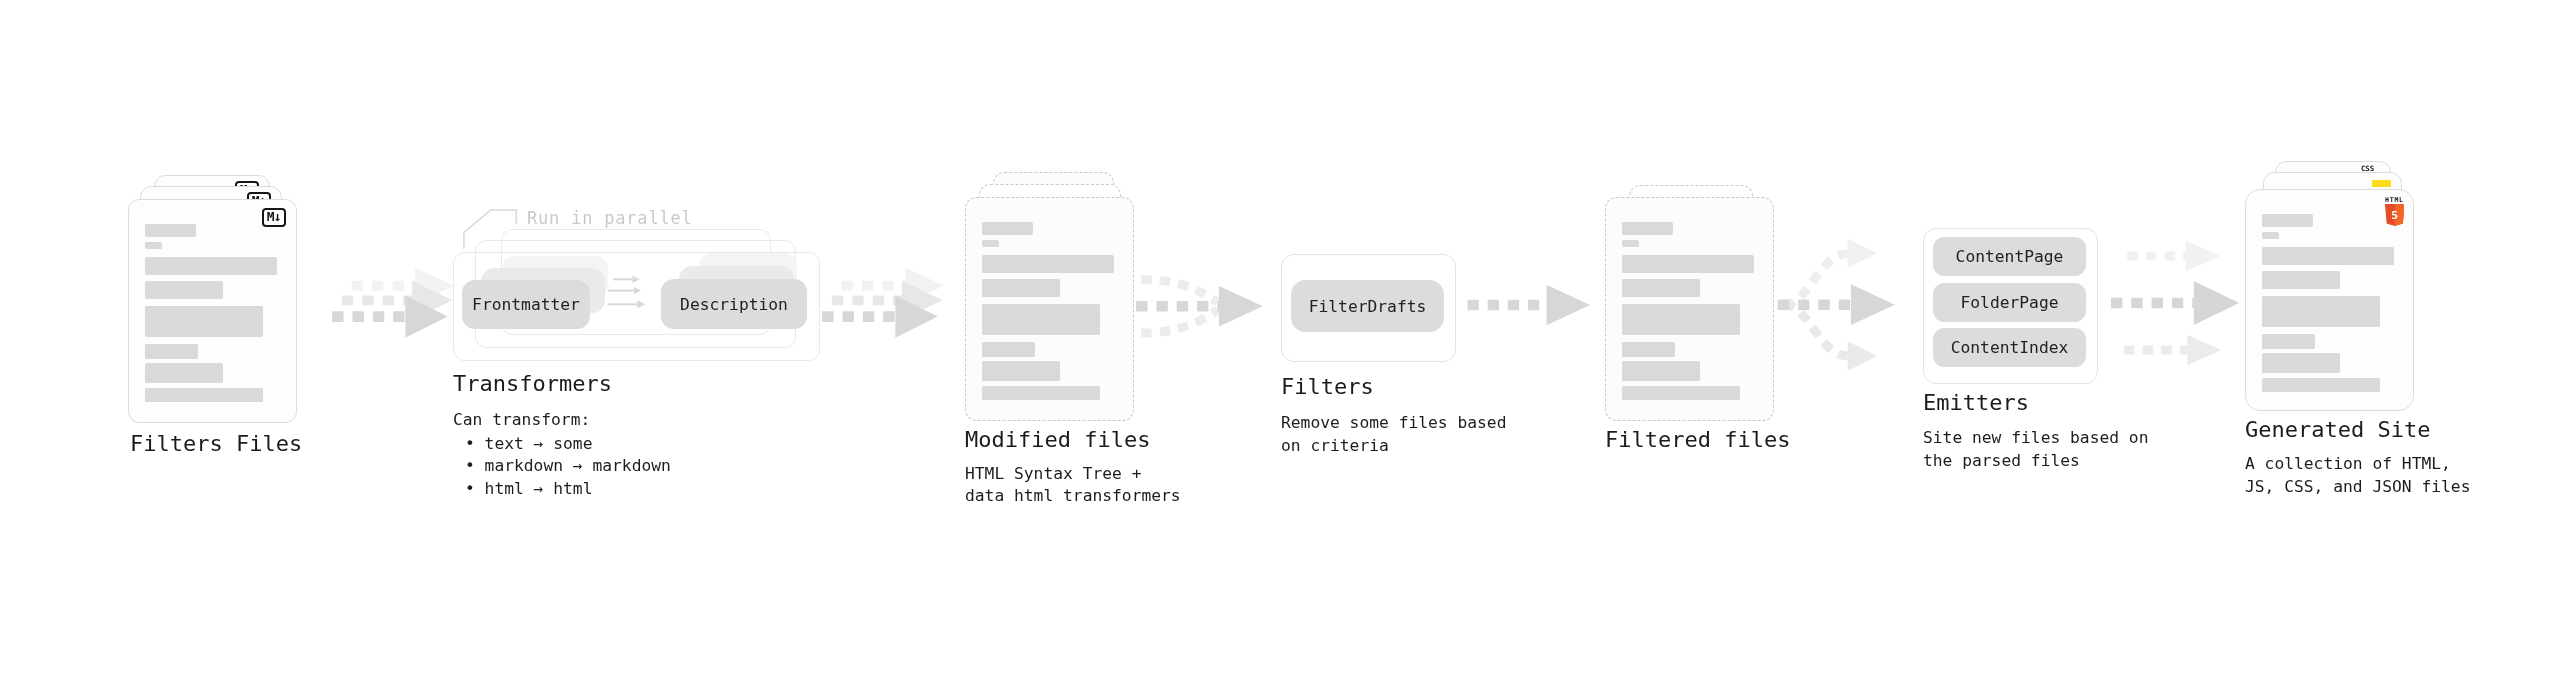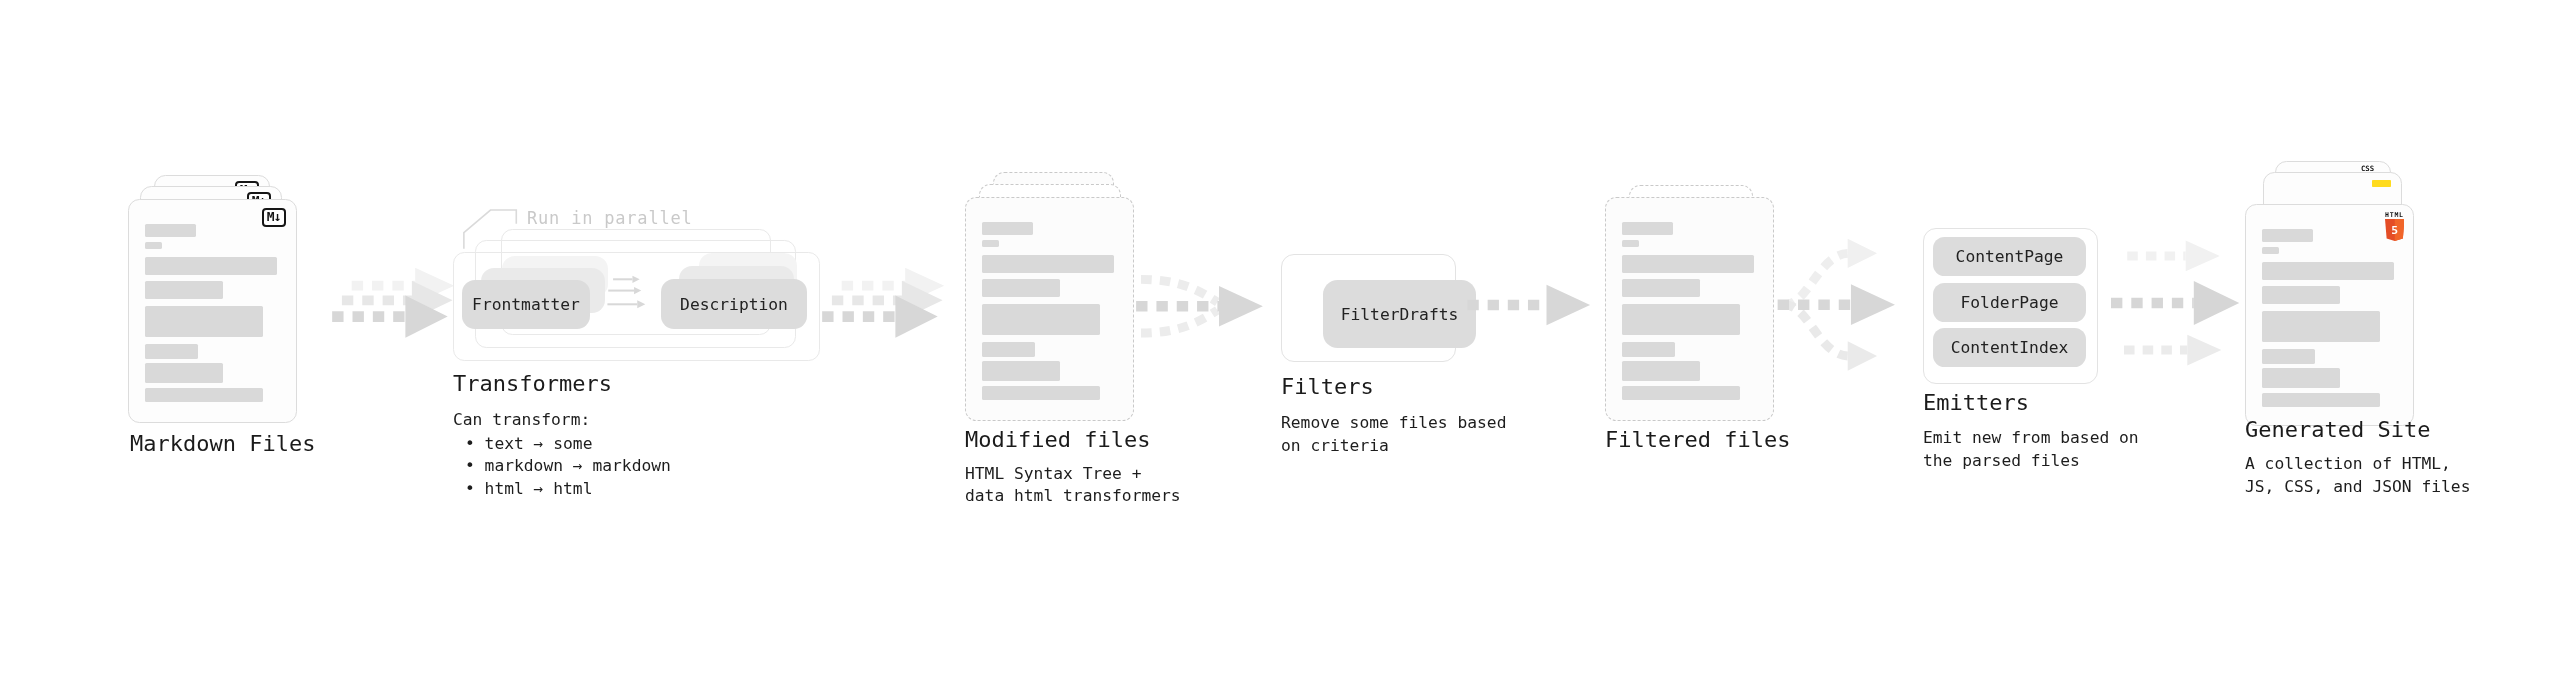--- a/index.html
+++ b/index.html
@@ -49,21 +49,21 @@
       <div class="bar" style="top: 24.4px; width: 51px; height: 13px;"></div>
       <div class="bar" style="top: 42px; width: 17px; height: 6.5px;"></div>
       <div class="bar" style="top: 57px; width: 132px; height: 18px;"></div>
       <div class="bar" style="top: 81px; width: 78px; height: 18px;"></div>
       <div class="bar" style="top: 106px; width: 118px; height: 31px;"></div>
       <div class="bar" style="top: 144px; width: 53px; height: 14.6px;"></div>
       <div class="bar" style="top: 163px; width: 78px; height: 19.5px;"></div>
       <div class="bar" style="top: 188px; width: 118px; height: 14px;"></div>
     </div>
 </div>
-<div class="stage-label" style="left:130px;top:431px;">Markdown Files</div>
+<div class="stage-label" style="left:130px;top:431px;">Filters Files</div>
 
 <svg class="abs" style="left:332px;top:258px;" width="124" height="83" viewBox="0 0 152 102">
   <line x1="24" y1="34" x2="102" y2="34" stroke="#f2f2f2" stroke-width="12" stroke-dasharray="14 11"></line>
   <polygon points="102,12 102,56 150,34" fill="#f2f2f2"></polygon>
   <line x1="12" y1="52" x2="98" y2="52" stroke="#e7e7e7" stroke-width="12" stroke-dasharray="14 11"></line>
   <polygon points="98,28 98,76 148,52" fill="#e7e7e7"></polygon>
   <line x1="0" y1="72" x2="90" y2="72" stroke="#d7d7d7" stroke-width="13" stroke-dasharray="14 11"></line>
   <polygon points="90,46 90,98 142,72" fill="#d7d7d7"></polygon>
 </svg>
 
@@ -131,21 +131,21 @@
 <div class="caption" style="left:965px;top:484px;">data html transformers</div>
 
 <svg class="abs" style="left:1136px;top:268px;" width="140" height="78" viewBox="0 0 172 96">
   <path d="M6,14 C55,14 78,28 100,42" fill="none" stroke="#ececec" stroke-width="11" stroke-dasharray="13 10"></path>
   <path d="M6,80 C55,80 78,66 100,52" fill="none" stroke="#ececec" stroke-width="11" stroke-dasharray="13 10"></path>
   <line x1="0" y1="47" x2="102" y2="47" stroke="#d7d7d7" stroke-width="13" stroke-dasharray="14 11"></line>
   <polygon points="102,22 102,72 156,47" fill="#d7d7d7"></polygon>
 </svg>
 
 <div class="panel" style="left:1281px;top:254px;width:173px;height:106px;border-radius:13px;"></div>
-<div class="node" style="left:1291px;top:280px;width:153px;height:68px;border-radius:14.6px;margin-left:32px;">
+<div class="node" style="left:1291px;top:280px;width:153px;height:52px;border-radius:14.6px;">
   <span>FilterDrafts</span>
 </div>
 <div class="stage-label" style="left:1281px;top:374px;">Filters</div>
 <div class="caption" style="left:1281px;top:411px;">Remove some files based</div>
 <div class="caption" style="left:1281px;top:434px;">on criteria</div>
 
 <svg class="abs" style="left:1467px;top:280px;" width="130" height="50" viewBox="0 0 160 62">
   <line x1="0" y1="31" x2="98" y2="31" stroke="#d7d7d7" stroke-width="13" stroke-dasharray="14 11"></line>
   <polygon points="98,6 98,56 152,31" fill="#d7d7d7"></polygon>
 </svg>
@@ -178,42 +178,42 @@
 <div class="node" style="left:1933px;top:237px;width:153px;height:39px;border-radius:11.4px;">
   <span>ContentPage</span>
 </div>
 <div class="node" style="left:1933px;top:283px;width:153px;height:39px;border-radius:11.4px;">
   <span>FolderPage</span>
 </div>
 <div class="node" style="left:1933px;top:328px;width:153px;height:39px;border-radius:11.4px;">
   <span>ContentIndex</span>
 </div>
 <div class="stage-label" style="left:1923px;top:390px;">Emitters</div>
-<div class="caption" style="left:1923px;top:426px;">Emit new from based on</div>
+<div class="caption" style="left:1923px;top:426px;">Site new files based on</div>
 <div class="caption" style="left:1923px;top:449px;">the parsed files</div>
 
 <svg class="abs" style="left:2111px;top:234px;" width="138" height="138" viewBox="0 0 170 170">
   <line x1="20" y1="27" x2="92" y2="27" stroke="#f1f1f1" stroke-width="11" stroke-dasharray="13 10"></line>
   <polygon points="92,8 92,46 134,27" fill="#f1f1f1"></polygon>
   <line x1="0" y1="85" x2="102" y2="85" stroke="#d6d6d6" stroke-width="13" stroke-dasharray="14 11"></line>
   <polygon points="102,58 102,112 158,85" fill="#d6d6d6"></polygon>
   <line x1="16" y1="143" x2="94" y2="143" stroke="#ebebeb" stroke-width="11" stroke-dasharray="13 10"></line>
   <polygon points="94,124 94,162 136,143" fill="#ebebeb"></polygon>
 </svg>
 
 <div class="doc" style="left:2275px;top:161px;width:114px;height:57px;">
   <div class="css-badge">
     <span class="t">CSS</span>
     <div class="u"></div>
   </div>
 </div>
 <div class="doc" style="left:2263px;top:172px;width:137px;height:62px;">
   <div class="js-badge"></div>
 </div>
-<div class="doc" style="left:2245px;top:204px;width:167px;height:220px;">
+<div class="doc" style="left:2245px;top:189px;width:167px;height:220px;border-radius:15px;">
   <div class="html5-badge">
     <span class="t">HTML</span>
     <svg width="19.5" height="22" viewBox="0 0 24 27">
       <polygon points="0,0 24,0 22,24 12,27 2,24" fill="#e44d26"></polygon>
       <polygon points="12,0 24,0 22,24 12,27" fill="#f16529"></polygon>
       <text x="12" y="19" font-size="14" font-weight="bold" fill="#ffffff" text-anchor="middle">5</text>
     </svg>
   </div>
   <div class="doc-bars">
       <div class="bar" style="top: 24.4px; width: 51px; height: 13px;"></div>

